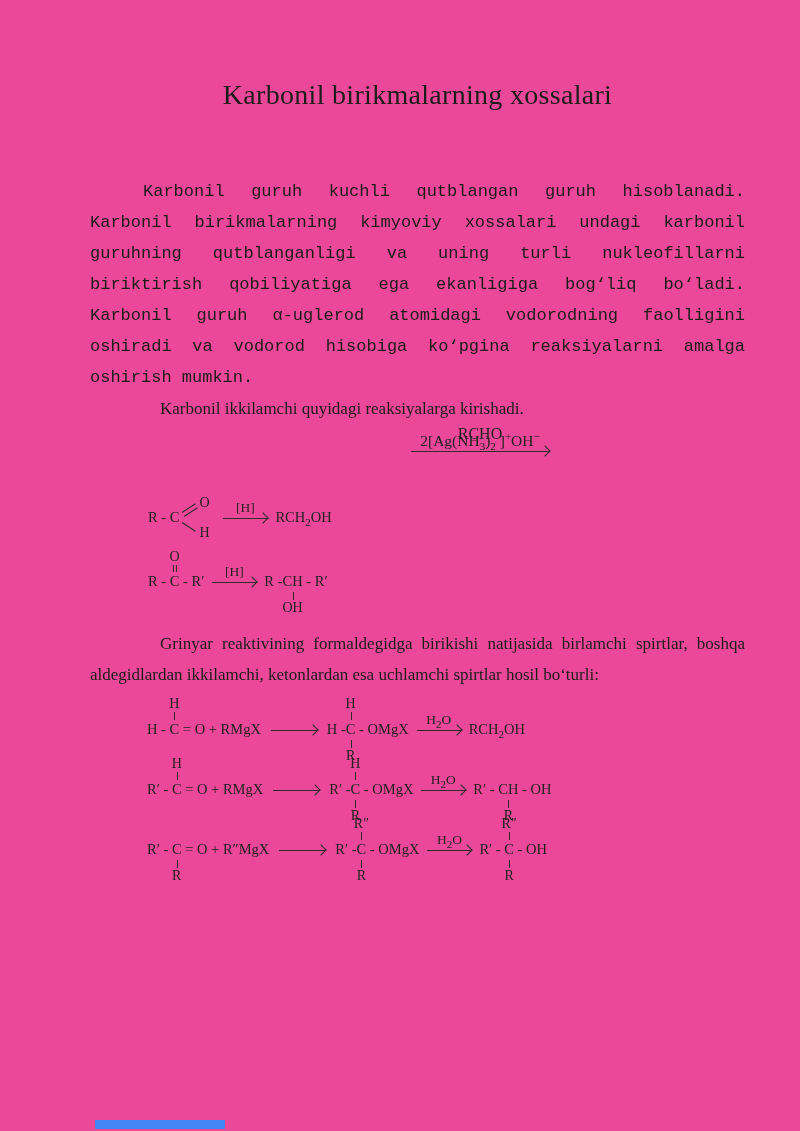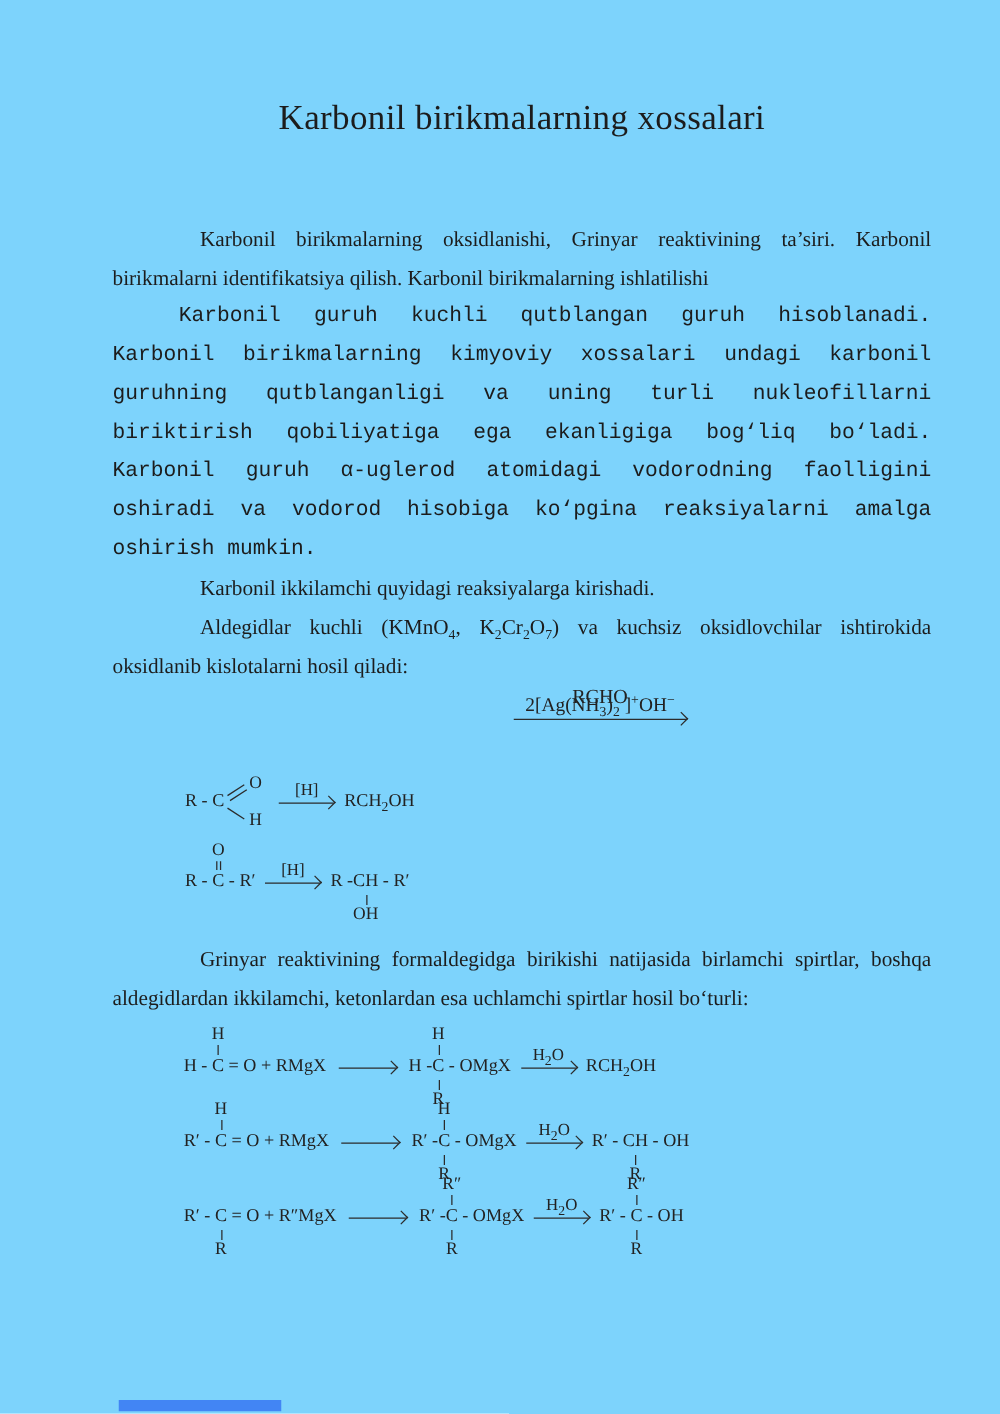--- a/index.html
+++ b/index.html
@@ -1,18 +1,18 @@
 <!DOCTYPE html>
 <html><head>
 <meta charset="utf-8">
 <style>
   html,body { margin:0; padding:0; background:#fff; }
   .page {
     position:relative; width:800px; height:1131px; margin:0 auto;
-    background:#7dd3fc; overflow:hidden;
+    background:#ec4899; overflow:hidden;
     font-family:"Liberation Serif","DejaVu Serif",serif; color:#1c1c1c;
   }
   .content { padding:78px 55px 0 90px; }
   .title {
     font-size:28px; font-weight:400; text-align:center;
     margin:0 0 64px 0; line-height:34px; letter-spacing:0.3px;
   }
   .para { font-size:17px; line-height:31px; margin:0; text-align:justify; }
   .ind-a { text-indent:70px; }
   .ind-b { text-indent:53px;font-family:Liberation Mono, monospace; }
@@ -83,24 +83,22 @@
   .progress-bar { position:absolute; left:95px; bottom:2px; width:130px; height:9px; }
 </style>
 </head>
 <body>
 
 <div class="page">
   <div class="content">
 
     <h1 class="title">Karbonil birikmalarning xossalari</h1>
 
-    <p class="para ind-a">Karbonil birikmalarning oksidlanishi, Grinyar reaktivining ta’siri. Karbonil birikmalarni identifikatsiya qilish. Karbonil birikmalarning ishlatilishi</p>
     <p class="para ind-b">Karbonil guruh kuchli qutblangan guruh hisoblanadi. Karbonil birikmalarning kimyoviy xossalari undagi karbonil guruhning qutblanganligi va uning turli nukleofillarni biriktirish qobiliyatiga ega ekanligiga bog‘liq bo‘ladi. Karbonil guruh α-uglerod atomidagi vodorodning faolligini oshiradi va vodorod hisobiga ko‘pgina reaksiyalarni amalga oshirish mumkin.</p>
     <p class="para ind-a">Karbonil ikkilamchi quyidagi reaksiyalarga kirishadi.</p>
-    <p class="para ind-a">Aldegidlar kuchli (KMnO<sub>4</sub>, K<sub>2</sub>Cr<sub>2</sub>O<sub>7</sub>) va kuchsiz oksidlovchilar ishtirokida oksidlanib kislotalarni hosil qiladi:</p>
 
     <div class="eq1 chem">
       <span class="mol">RCHO</span>
       <span class="larr">
         <span class="lab">2[Ag(NH<sub>3</sub>)<sub>2</sub> ]<sup>+</sup>OH<sup>−</sup></span>
         <span class="aline"></span>
       </span>
     </div>
 
 

